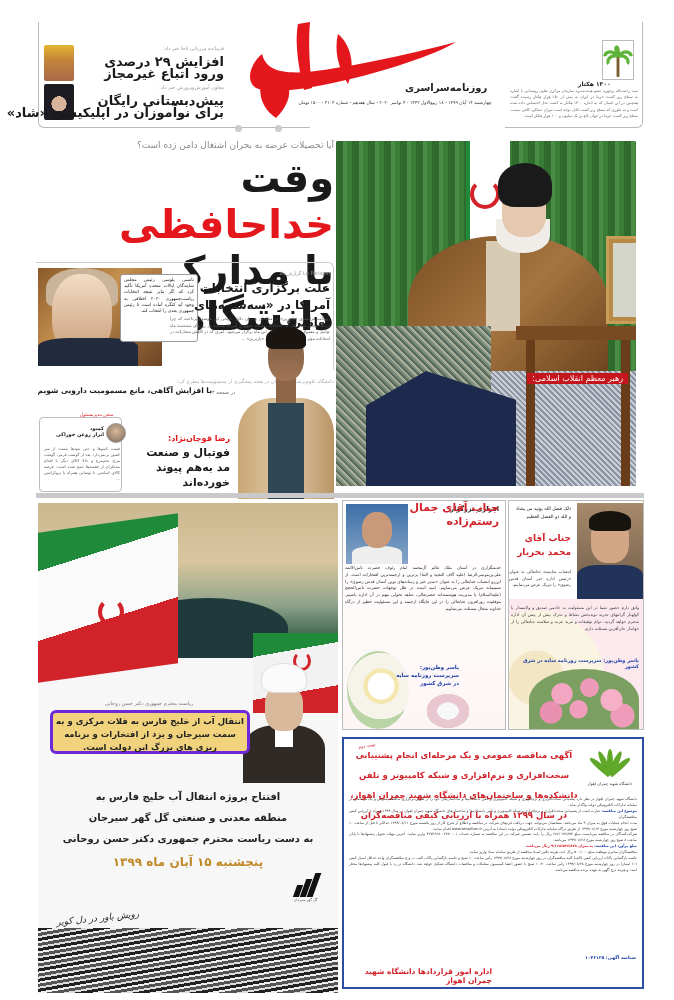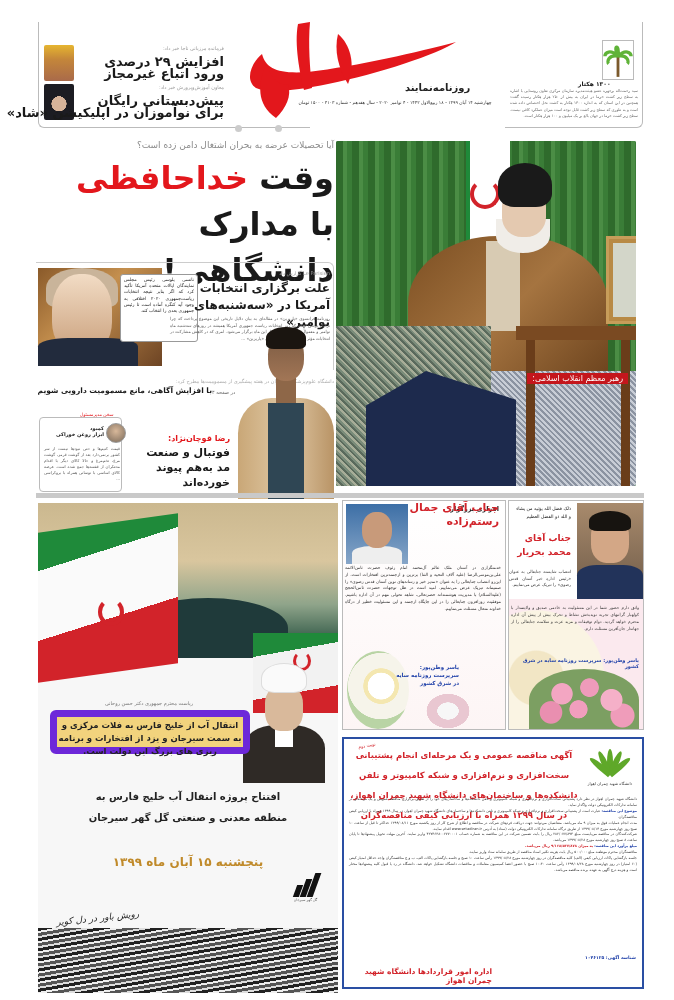--- a/index.html
+++ b/index.html
@@ -12,21 +12,21 @@
 .teaser .kicker{position:absolute;right:0;top:0;font-size:5px;color:#999;white-space:nowrap}
 .teaser .l1,.teaser .l2{position:absolute;right:0;font-size:13px;font-weight:bold;white-space:nowrap}
 .teaser .l1{top:9px}.teaser .l2{top:21px}
 .logo{position:absolute;left:238px;top:14px;width:222px;height:112px}
 .tag{position:absolute;left:405px;top:82px;font-size:10px;font-weight:bold;color:#222}
 .dateline{position:absolute;left:280px;top:100px;width:230px;font-size:4.5px;color:#333;white-space:nowrap;text-align:center}
 .palm-box{position:absolute;left:602px;top:40px;width:32px;height:40px;border:1px solid #bbb;background:#fff}
 .palm-title{position:absolute;left:578px;top:80px;font-size:6px;font-weight:bold}
 .palm-text{position:absolute;left:510px;top:88px;width:128px;font-size:3.8px;line-height:6.2px;color:#666;text-align:justify}
 .supra{position:absolute;left:36px;top:140px;width:298px;text-align:right;font-size:9px;color:#8a8a8a}
-.head1{position:absolute;left:36px;top:155px;width:298px;text-align:right;font-weight:bold;font-size:32px;line-height:46px;letter-spacing:-1px}
+.head1{position:absolute;left:36px;top:155px;width:298px;text-align:right;font-weight:bold;font-size:40px;line-height:46px;letter-spacing:-1px}
 .head1 .red{color:#e3171c}
 .story-box{position:absolute;left:36px;top:262px;width:298px;height:108px;border:1px solid #ccc;border-left:none;border-bottom:none;border-radius:0 6px 0 0}
 .pelosi{position:absolute;left:38px;top:268px;width:124px;height:98px;background:linear-gradient(135deg,#8a5a2a 0%,#c48f4e 40%,#6d4424 100%)}
 .pelosi .face{position:absolute;left:14px;top:6px;width:60px;height:80px;border-radius:45% 45% 40% 40%;background:linear-gradient(#f2dcc5,#caa07c);}
 .pelosi .hair{position:absolute;left:8px;top:0;width:72px;height:40px;border-radius:50% 50% 20% 20%;background:#c9b49a}
 .pelosi .suit{position:absolute;left:0;top:70px;width:100px;height:28px;background:#222b3d;border-radius:30% 30% 0 0}
 .pelosi .cap{position:absolute;left:82px;top:6px;width:78px;height:68px;background:#fff;border-radius:3px;font-size:4.5px;line-height:6.2px;padding:2px 3px;text-align:justify;color:#222;border:1px solid #999}
 .st-kicker{position:absolute;left:170px;top:270px;width:160px;text-align:right;font-size:5px;color:#999}
 .st-head{position:absolute;left:170px;top:280px;width:160px;text-align:right;font-size:12px;line-height:17px;font-weight:bold}
 .st-body{position:absolute;left:170px;top:316px;width:160px;text-align:justify;font-size:4.2px;line-height:6.6px;color:#555}
@@ -71,21 +71,21 @@
 .ad-rouhani .sea{position:absolute;left:90px;top:95px;width:160px;height:60px;border-radius:50% 50% 0 0;background:#1f3a3a}
 .ad-rouhani .flag1{position:absolute;left:0;top:20px;width:140px;height:150px;background:linear-gradient(170deg,#1f8a3a 0 22%,#fafafa 22% 62%,#d2232a 62% 100%);transform:skewY(-8deg)}
 .ad-rouhani .flag2{position:absolute;left:215px;top:130px;width:90px;height:80px;background:linear-gradient(170deg,#1f8a3a 0 25%,#f2f2f2 25% 70%,#d2232a 70%)}
 .emb1{position:absolute;width:26px;height:28px;border-radius:50%;border:4px solid #d2232a;border-top-color:transparent}
 .ad-rouhani .pres{position:absolute;left:205px;top:160px;width:80px;height:120px}
 .ad-rouhani .pres .turban{position:absolute;left:18px;top:0;width:46px;height:30px;border-radius:50% 50% 30% 30%;background:#fafafa;border:1px solid #ddd}
 .ad-rouhani .pres .face{position:absolute;left:22px;top:22px;width:38px;height:46px;border-radius:40%;background:#d9b99b}
 .ad-rouhani .pres .robe{position:absolute;left:0;top:62px;width:82px;height:58px;border-radius:40% 40% 0 0;background:#2f2a26}
 .ad-rouhani .pres .collar{position:absolute;left:32px;top:64px;width:18px;height:20px;background:#fff}
 .quote-cap{position:absolute;left:6px;top:197px;width:210px;text-align:center;font-size:5px;color:#777}
-.quote{position:absolute;left:12px;top:207px;width:200px;height:44px;background:#f2d37d;border:7px solid #6d28d9;border-radius:6px;text-align:center;font-size:8.5px;line-height:13px;font-weight:bold;padding-top:2px;color:#222}
+.quote{position:absolute;left:12px;top:207px;width:200px;height:44px;background:#f2d37d;border:3px solid #6d28d9;border-radius:6px;text-align:center;font-size:8.5px;line-height:13px;font-weight:bold;padding-top:2px;color:#222}
 .ad-t1{position:absolute;left:0;top:283px;width:300px;text-align:center;font-size:10px;line-height:21px;font-weight:bold;color:#222}
 .ad-date{position:absolute;left:0;top:352px;width:300px;text-align:center;font-size:12px;font-weight:bold;color:#c08a2a}
 .ad-logo{position:absolute;left:255px;top:370px;width:26px;height:24px}
 .ad-logo .bar{position:absolute;bottom:0;width:6px;background:#111;transform:skewX(-20deg)}
 .ad-logo-cap{position:absolute;left:245px;top:395px;width:45px;text-align:center;font-size:3.5px;color:#555}
 .ad-slogan{position:absolute;left:18px;top:410px;font-size:9px;font-style:italic;color:#222;transform:rotate(-6deg)}
 .mine{position:absolute;left:0;top:425px;width:300px;height:65px;background:repeating-linear-gradient(170deg,#222 0 3px,#eee 3px 5px,#555 5px 8px,#ddd 8px 10px)}
 .cong1{position:absolute;left:342px;top:500px;width:164px;height:230px;border:1px solid #bbb;background:linear-gradient(180deg,#fff 0%,#fdf5f5 100%);overflow:hidden}
 .cong1 .photo{position:absolute;left:3px;top:3px;width:62px;height:60px;background:linear-gradient(#3d6fa6,#87a6c8);}
 .cong1 .photo .face{position:absolute;left:16px;top:8px;width:30px;height:36px;border-radius:45%;background:#c89a7a}
@@ -140,21 +140,21 @@
   <div class="l1">پیش‌دبستانی رایگان</div>
   <div class="l2">برای نوآموزان در اپلیکیشن «شاد»</div>
 </div>
 
 <svg class="logo" viewBox="0 0 222 112">
   <path d="M218 28 C 200 40, 140 60, 90 70 C 60 76, 30 80, 18 74 C 6 66, 14 48, 24 40 C 28 55, 40 60, 70 58 C 120 52, 180 38, 218 28 Z" fill="#e3171c"></path>
   <path d="M60 10 C 56 30, 62 60, 66 76 L 74 74 C 72 55, 70 30, 72 8 Z" fill="#e3171c"></path>
   <path d="M28 50 C 20 70, 18 90, 38 104 C 48 94, 54 82, 50 70 C 42 72, 34 66, 28 50 Z" fill="#e3171c"></path>
   <path d="M110 70 C 118 50, 112 30, 100 20 C 96 36, 100 54, 110 70 Z" fill="#e3171c"></path>
 </svg>
-<div class="tag">روزنامه‌نمایند</div>
+<div class="tag">روزنامه‌سراسری</div>
 <div class="dateline">چهارشنبه ۱۴ آبان ۱۳۹۹ - ۱۸ ربیع‌الاول ۱۴۴۲ - ۴ نوامبر ۲۰۲۰ - سال هفدهم - شماره ۳۱۰۳ - ۱۵۰۰ تومان</div>
 
 <div class="palm-box">
   <svg viewBox="0 0 32 40" width="30" height="38">
     <rect x="14.5" y="16" width="3" height="22" fill="#7b5a2c"></rect>
     <path d="M16 16 C 8 8, 2 12, 2 16 M16 16 C 24 8, 30 12, 30 16 M16 16 C 10 4, 18 2, 16 16 M16 16 C 6 14, 4 22, 6 24 M16 16 C 26 14, 28 22, 26 24" stroke="#5fb338" stroke-width="3.5" fill="none"></path>
   </svg>
 </div>
 <div class="palm-title">۱۳۰۰ هکتار</div>
 <div class="palm-text">سید رحمت‌اله برجهره عضو هیئت‌مدیره سازمان مرکزی تعاون روستایی با اشاره به سطح زیر کشت خرما در ایران به بیش از ۲۵۰ هزار هکتار رسیده گفت: همچنین در این استان که به اندازه ۱۳۰۰ هکتار به کشت نخل اختصاص داده شده است و به طوری که سطح زیر کشت قابل توجه است میزان عملکرد کافی نیست. سطح زیر کشت خرما در جهان بالغ بر یک میلیون و ۱۰۰ هزار هکتار است.</div>
@@ -236,20 +236,21 @@
     <div class="robe"></div>
       <div class="collar"></div>
       <div class="face"></div>
       <div class="turban"></div>
   </div>
   <div class="quote-cap">ریاست محترم جمهوری دکتر حسن روحانی</div>
   <div class="quote">انتقال آب از خلیج فارس به فلات مرکزی و به سمت سیرجان و یزد از افتخارات و برنامه ریزی های بزرگ این دولت است.</div>
   <div class="ad-t1">
     <div>افتتاح پروژه انتقال آب خلیج فارس به</div>
     <div>منطقه معدنی و صنعتی گل گهر سیرجان</div>
+    <div>به دست ریاست محترم جمهوری دکتر حسن روحانی</div>
   </div>
   <div class="ad-date">پنجشنبه ۱۵ آبان ماه ۱۳۹۹</div>
   <div class="ad-logo">
     <div class="bar" style="left:2px;height:12px"></div>
     <div class="bar" style="left:10px;height:18px"></div>
     <div class="bar" style="left:18px;height:24px"></div>
   </div>
   <div class="ad-logo-cap">گل گهر سیرجان</div>
   <div class="ad-slogan">رویش باور در دل کویر</div>
   <div class="mine"></div>

